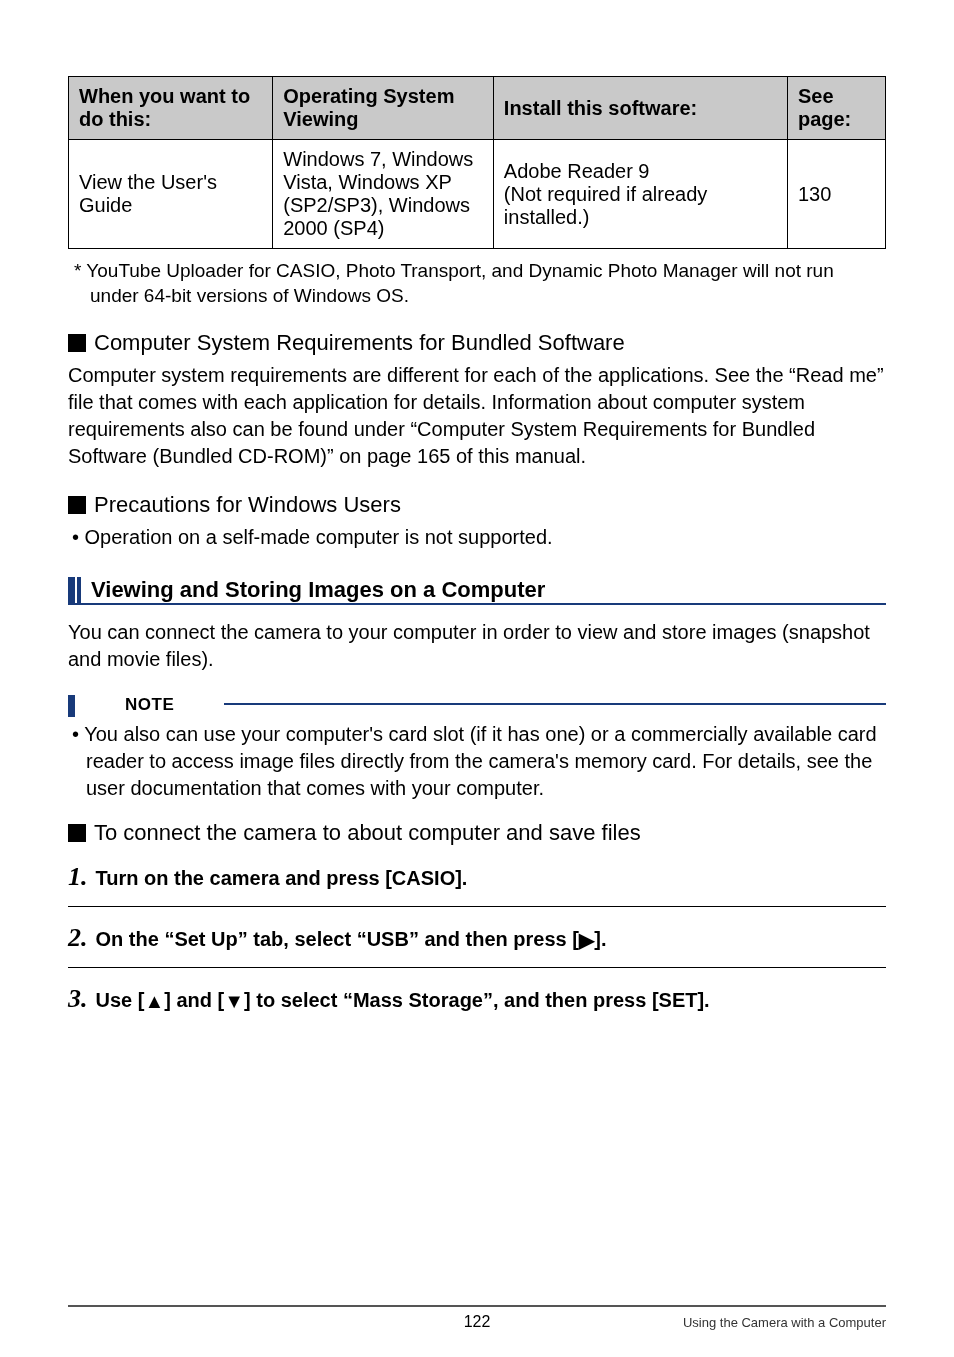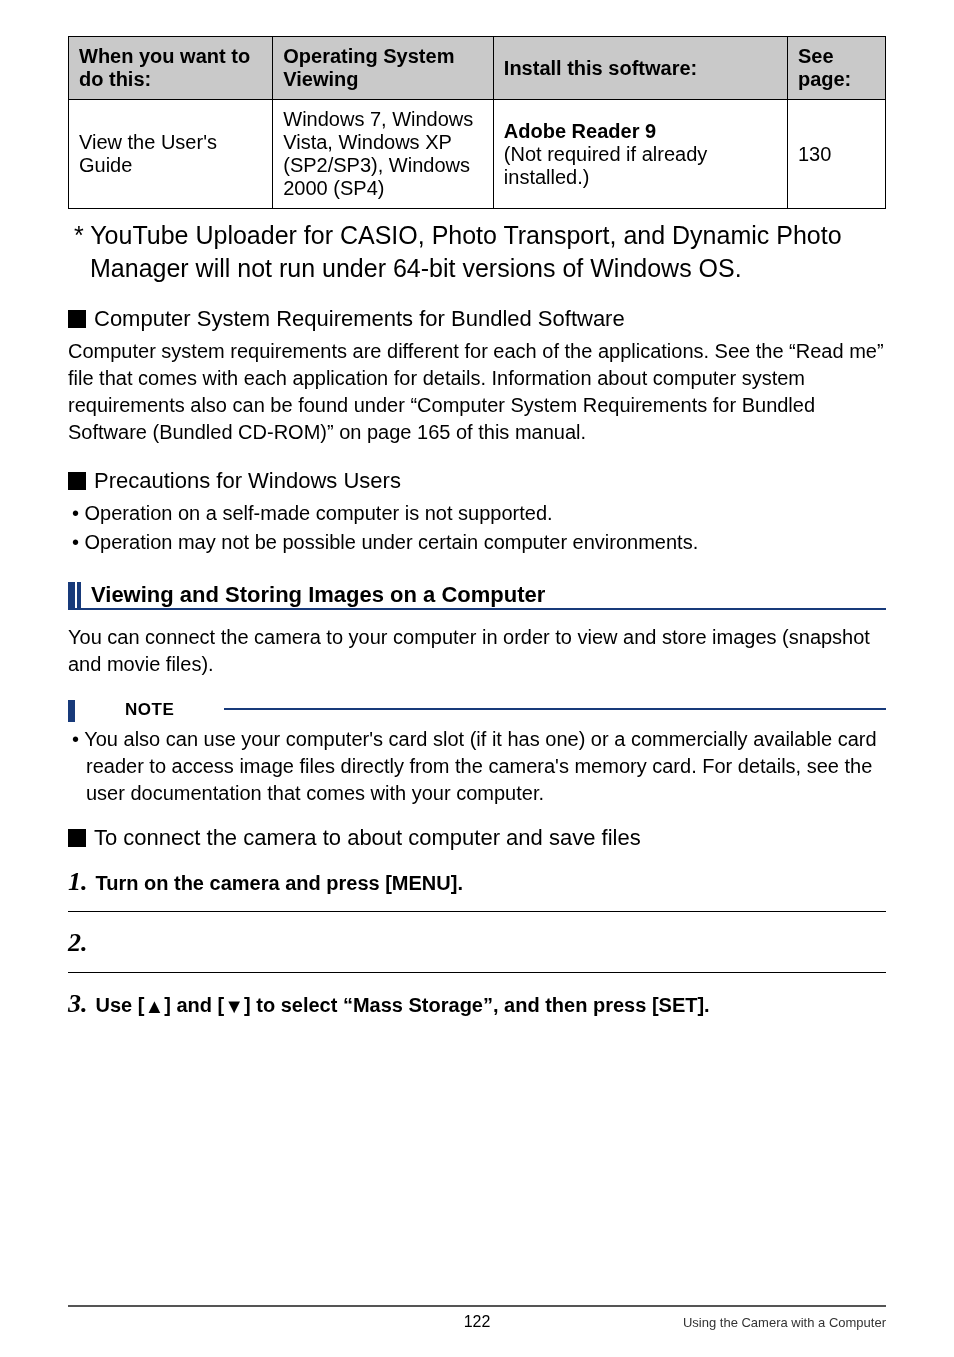--- a/index.html
+++ b/index.html
@@ -1,25 +1,25 @@
 <!DOCTYPE html>
 <html><head>
 <meta charset="utf-8">
 <style>
   * { box-sizing: border-box; margin: 0; padding: 0; }
   html, body { width: 954px; background: #fff; font-family: Arial, Helvetica, sans-serif; color: #000; }
   .page { width: 954px; min-height: 1357px; padding: 36px 68px 30px 68px; position: relative; }
-  table.software-table { width: 100%; border-collapse: collapse; }
+  table.software-table { width: 100%; border-collapse: collapse; margin-top: 40px; }
   table.software-table th, table.software-table td {
     border: 1.5px solid #000; padding: 8px 10px; vertical-align: middle; text-align: left;
   }
   table.software-table th { background: #c9c9c9; font-weight: bold; font-size: 20px; }
   table.software-table td { font-size: 20px; }
   .see-col { text-align: center; }
-  .footnote { font-size: 25px; margin: 10px 0 0 0; padding-left: 22px; text-indent: -16px; line-height: 1.3; }
+  .footnote { font-size: 19px; margin: 10px 0 0 0; padding-left: 22px; text-indent: -16px; line-height: 1.3; }
   .block-heading { display: flex; align-items: center; font-size: 22px; font-weight: normal; margin-top: 22px; margin-bottom: 6px; }
   .block-heading .sq { display: inline-block; width: 18px; height: 18px; background: #000; margin-right: 8px; flex-shrink: 0; }
   .body-text { font-size: 20px; line-height: 1.35; }
   ul.bullets { list-style: none; padding: 0; margin-top: 4px; }
   ul.bullets li { font-size: 20px; line-height: 1.35; padding-left: 18px; text-indent: -14px; margin-bottom: 2px; }
   ul.bullets li::before { content: "• "; }
   .section-heading-wrap { margin-top: 26px; border-bottom: 2px solid #183a7a; }
   .section-heading { display: flex; align-items: center; }
   .section-heading .bar1 { width: 7px; height: 26px; background: #183a7a; margin-right: 2px; }
   .section-heading .bar2 { width: 4px; height: 26px; background: #183a7a; margin-right: 10px; }
@@ -50,21 +50,21 @@
         <th style="width:27%">Operating System Viewing</th>
         <th style="width:36%">Install this software:</th>
         <th style="width:12%">See page:</th>
       </tr>
     </thead>
     <tbody>
       <tr>
         <td>View the User's Guide</td>
         <td>Windows 7, Windows Vista, Windows XP (SP2/SP3), Windows 2000 (SP4)</td>
         <td>
-          <span style="font-weight:bold">Adobe Reader 9</span><br>
+          <span style="font-weight:normal">Adobe Reader 9</span><br>
           <span>(Not required if already installed.)</span>
         </td>
         <td class="see-col">130</td>
       </tr>
     </tbody>
   </table>
 
   <p class="footnote">* <span>YouTube Uploader for CASIO, Photo Transport, and Dynamic Photo Manager will not run under 64-bit versions of Windows OS.</span></p>
 
   <div class="block-heading">
@@ -72,21 +72,20 @@
     <span>Computer System Requirements for Bundled Software</span>
   </div>
   <p class="body-text">Computer system requirements are different for each of the applications. See the “Read me” file that comes with each application for details. Information about computer system requirements also can be found under “Computer System Requirements for Bundled Software (Bundled CD-ROM)” on page 165 of this manual.</p>
 
   <div class="block-heading">
     <span class="sq"></span>
     <span>Precautions for Windows Users</span>
   </div>
   <ul class="bullets">
     <li>Operation on a self-made computer is not supported.</li>
-    <li>Operation may not be possible under certain computer environments.</li>
   </ul>
 
   <div class="section-heading-wrap">
     <div class="section-heading">
       <span class="bar1"></span>
       <span class="bar2"></span>
       <span class="title">Viewing and Storing Images on a Computer</span>
     </div>
   </div>
 
@@ -101,27 +100,30 @@
     <li>You also can use your computer's card slot (if it has one) or a commercially available card reader to access image files directly from the camera's memory card. For details, see the user documentation that comes with your computer.</li>
   </ul>
 
   <div class="block-heading" style="margin-top:18px">
     <span class="sq"></span>
     <span>To connect the camera to about computer and save files</span>
   </div>
 
   <div class="step">
     <span class="num">1.</span>
-    <span>Turn on the camera and press [MENU].</span>
+    <span>Turn on the camera and press [CASIO].</span>
   </div>
 
   <hr class="step-divider">
 
   <div class="step">
     <span class="num">2.</span>
+    <span>
+      <span>On the “Set Up” tab, select “USB” and then press [</span><span class="tri">▶</span><span>].</span>
+    </span>
   </div>
 
   <hr class="step-divider">
 
   <div class="step">
     <span class="num">3.</span>
     <span>
       <span>Use [</span><span class="tri">▲</span><span>] and [</span><span class="tri">▼</span><span>] to select “Mass Storage”, and then press [SET].</span>
     </span>
   </div>

